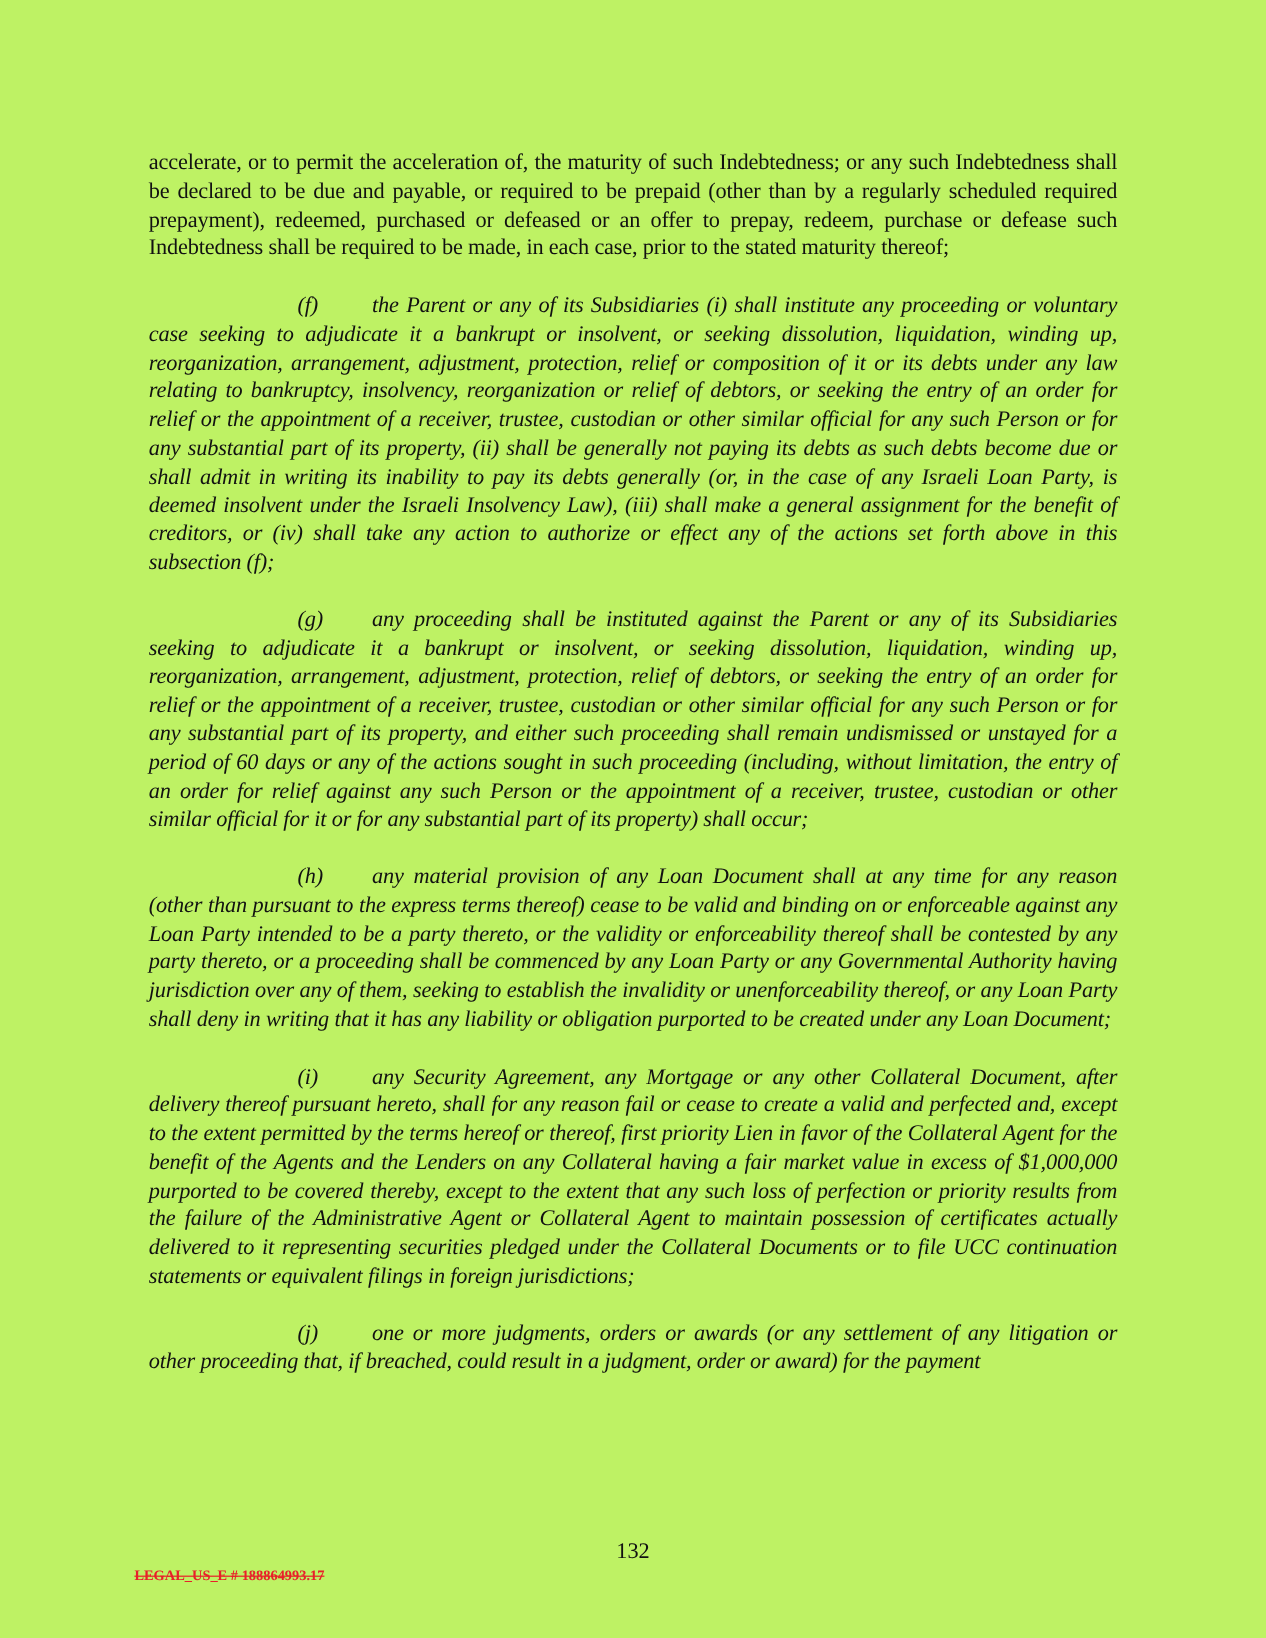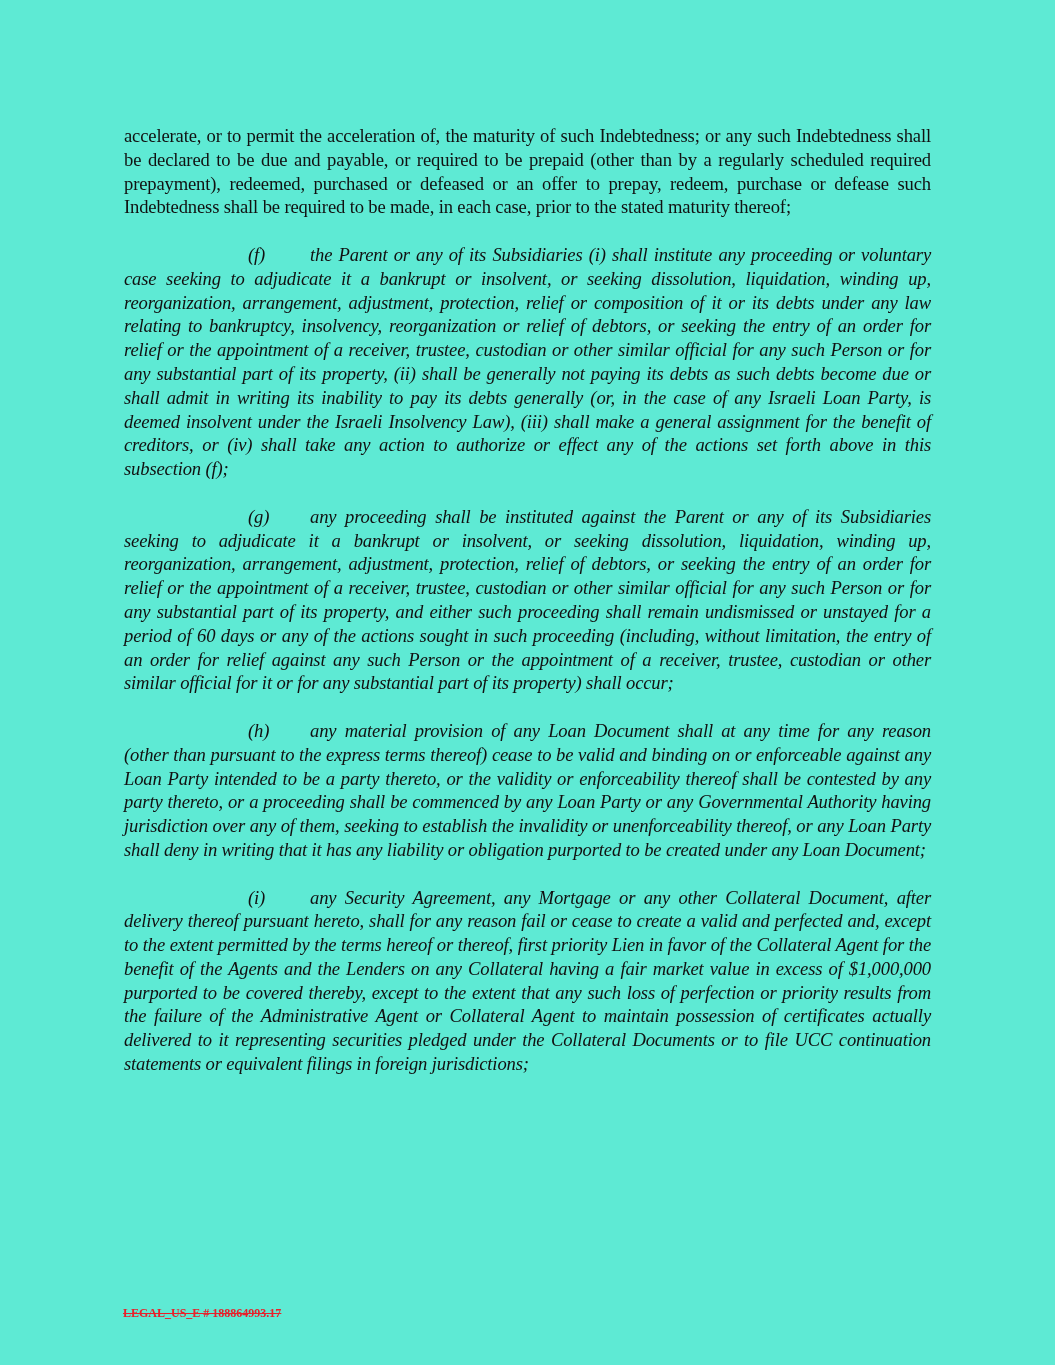--- a/index.html
+++ b/index.html
@@ -11,21 +11,21 @@
       width: 1055px;
       height: 1365px;
       position: relative;
       overflow: hidden;
     }
     .page {
       position: absolute;
       left: 0; top: 0;
       width: 1055px;
       height: 1365px;
-      background: #5eead4;
+      background: #bef264;
     }
     .body-text {
       position: absolute;
       left: 124px;
       top: 124px;
       width: 807px;
       font-family: "Liberation Serif", serif;
       font-size: 18.6px;
       line-height: 23.8px;
       color: #111111;
@@ -50,21 +50,21 @@
       left: 0;
       width: 1055px;
       top: 1282px;
       text-align: center;
       font-family: "Liberation Serif", serif;
       font-size: 18.6px;
       color: #111111;
     }
     .doc-ref {
       position: absolute;
-      left: 123px;
+      left: 112px;
       top: 1306px;
       font-family: "Liberation Serif", serif;
       font-size: 12px;
       font-weight: bold;
       color: #e8202a;
       text-decoration: line-through;
       text-decoration-color: #e8202a;
       letter-spacing: 0px;
     }
   </style>
@@ -81,17 +81,21 @@
     </p>
     <p class="para indented">
       <span class="label">(g)</span><span>any proceeding shall be instituted against the Parent or any of its Subsidiaries seeking to adjudicate it a bankrupt or insolvent, or seeking dissolution, liquidation, winding up, reorganization, arrangement, adjustment, protection, relief of debtors, or seeking the entry of an order for relief or the appointment of a receiver, trustee, custodian or other similar official for any such Person or for any substantial part of its property, and either such proceeding shall remain undismissed or unstayed for a period of 60 days or any of the actions sought in such proceeding (including, without limitation, the entry of an order for relief against any such Person or the appointment of a receiver, trustee, custodian or other similar official for it or for any substantial part of its property) shall occur;</span>
     </p>
     <p class="para indented">
       <span class="label">(h)</span><span>any material provision of any Loan Document shall at any time for any reason (other than pursuant to the express terms thereof) cease to be valid and binding on or enforceable against any Loan Party intended to be a party thereto, or the validity or enforceability thereof shall be contested by any party thereto, or a proceeding shall be commenced by any Loan Party or any Governmental Authority having jurisdiction over any of them, seeking to establish the invalidity or unenforceability thereof, or any Loan Party shall deny in writing that it has any liability or obligation purported to be created under any Loan Document;</span>
     </p>
     <p class="para indented">
       <span class="label">(i)</span><span>any Security Agreement, any Mortgage or any other Collateral Document, after delivery thereof pursuant hereto, shall for any reason fail or cease to create a valid and perfected and, except to the extent permitted by the terms hereof or thereof, first priority Lien in favor of the Collateral Agent for the benefit of the Agents and the Lenders on any Collateral having a fair market value in excess of $1,000,000 purported to be covered thereby, except to the extent that any such loss of perfection or priority results from the failure of the Administrative Agent or Collateral Agent to maintain possession of certificates actually delivered to it representing securities pledged under the Collateral Documents or to file UCC continuation statements or equivalent filings in foreign jurisdictions;</span>
     </p>
+    <p class="para indented">
+      <span class="label">(j)</span><span>one or more judgments, orders or awards (or any settlement of any litigation or other proceeding that, if breached, could result in a judgment, order or award) for the payment</span>
+    </p>
   </div>
 
+  <div class="page-number">132</div>
 
   <div class="doc-ref">LEGAL_US_E # 188864993.17</div>
 </div>
 
 </body></html>

